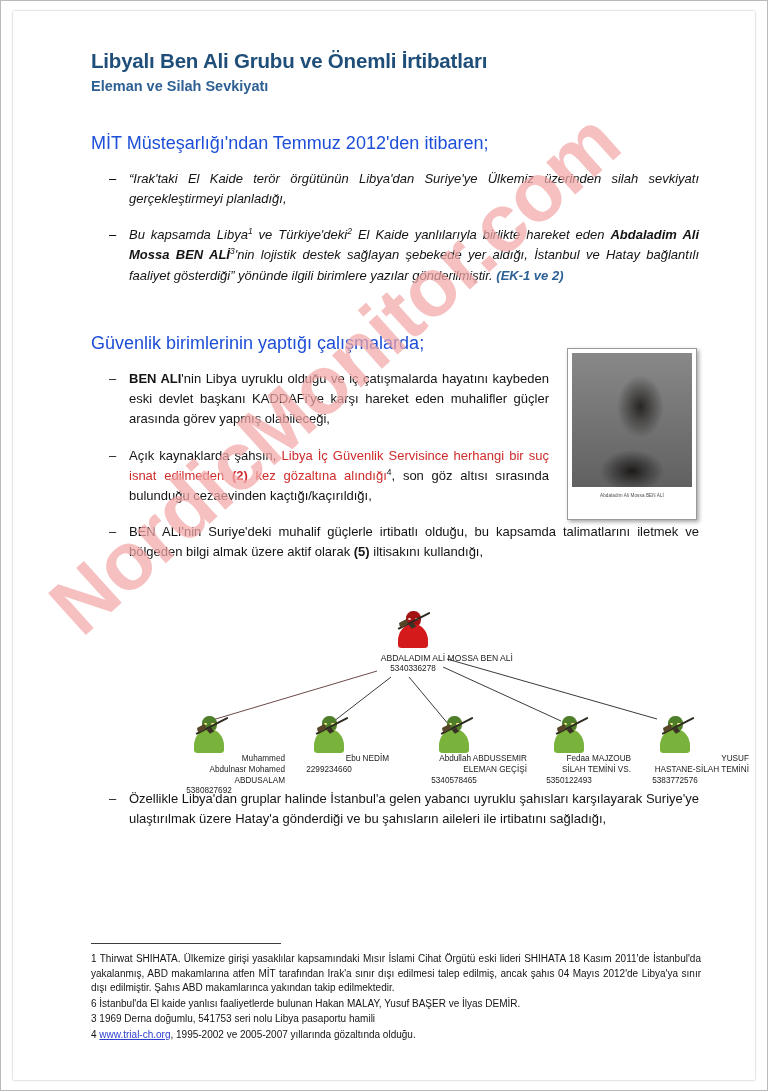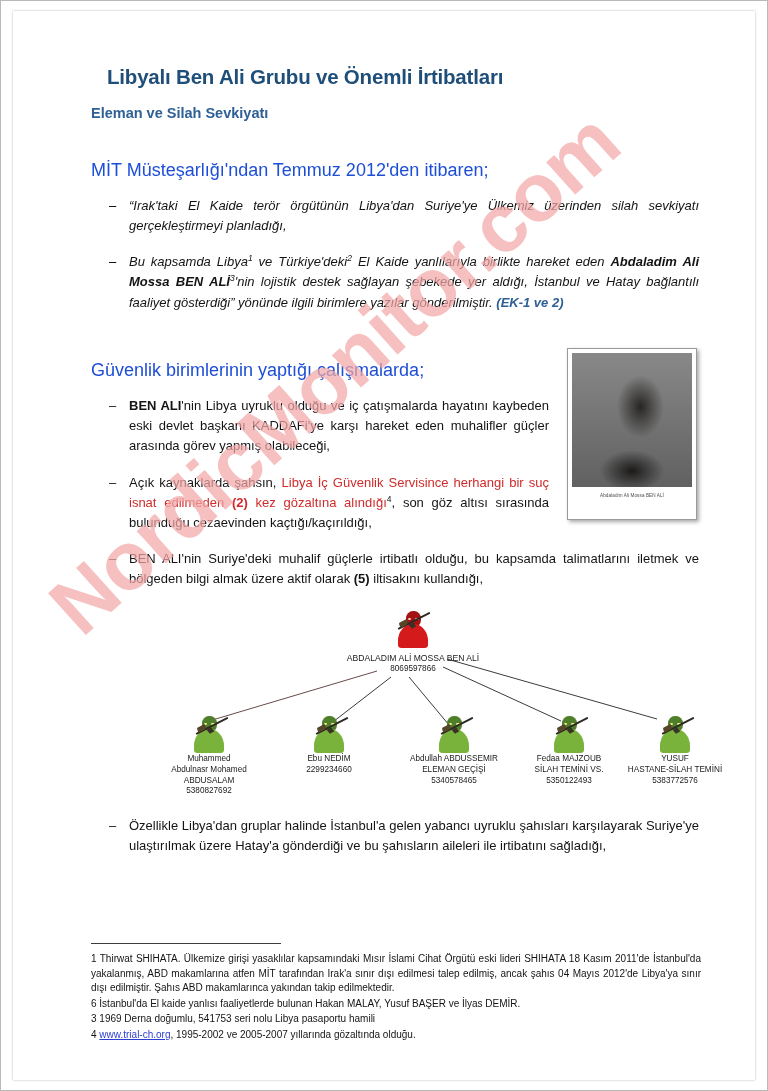--- a/index.html
+++ b/index.html
@@ -37,21 +37,21 @@
     width: 608px;
   }
 
   
   .doc-title {
     font-size: 20.5px;
     font-weight: bold;
     color: #1f4e79;
     letter-spacing: -0.2px;
     line-height: 1.15;
-    margin: 16px;
+    margin: 0;
   }
   .doc-subtitle {
     font-size: 14.5px;
     color: #2e6094;
     margin: 5px 0 0 0;
     font-weight: bold;
   }
 
   
   .lead {
@@ -159,20 +159,21 @@
     width: 38px;
     height: 40px;
     margin: 0 auto;
   }
   .node.root .figure { width: 42px; height: 44px; }
   .node-label {
     font-size: 8.2px;
     color: #1a1a1a;
     line-height: 1.32;
     white-space: nowrap;
+    text-align: right;
   }
   .node.root .node-label { font-size: 8.6px; }
   .node-phone {
     font-size: 8.2px;
     color: #1a1a1a;
     line-height: 1.32;
   }
 
   
   .fig-head {
@@ -348,21 +349,21 @@
       <div class="node root red-fig" style="left:222px; top:0px; width:200px;">
         <div class="figure">
           <div class="fig-head">
             <span class="fig-eye l"></span>
             <span class="fig-eye r"></span>
           </div>
           <div class="fig-body"></div>
           <div class="fig-rifle"></div>
         </div>
         <div class="node-label">ABDALADIM ALİ MOSSA BEN ALİ</div>
-        <div class="node-phone">8069597866</div>
+        <div class="node-phone">5340336278</div>
       </div>
 
       <div class="node green" style="left:42px; top:105px; width:152px;">
         <div class="figure">
           <div class="fig-head">
             <span class="fig-eye l"></span>
             <span class="fig-eye r"></span>
           </div>
           <div class="fig-body"></div>
           <div class="fig-rifle"></div>

